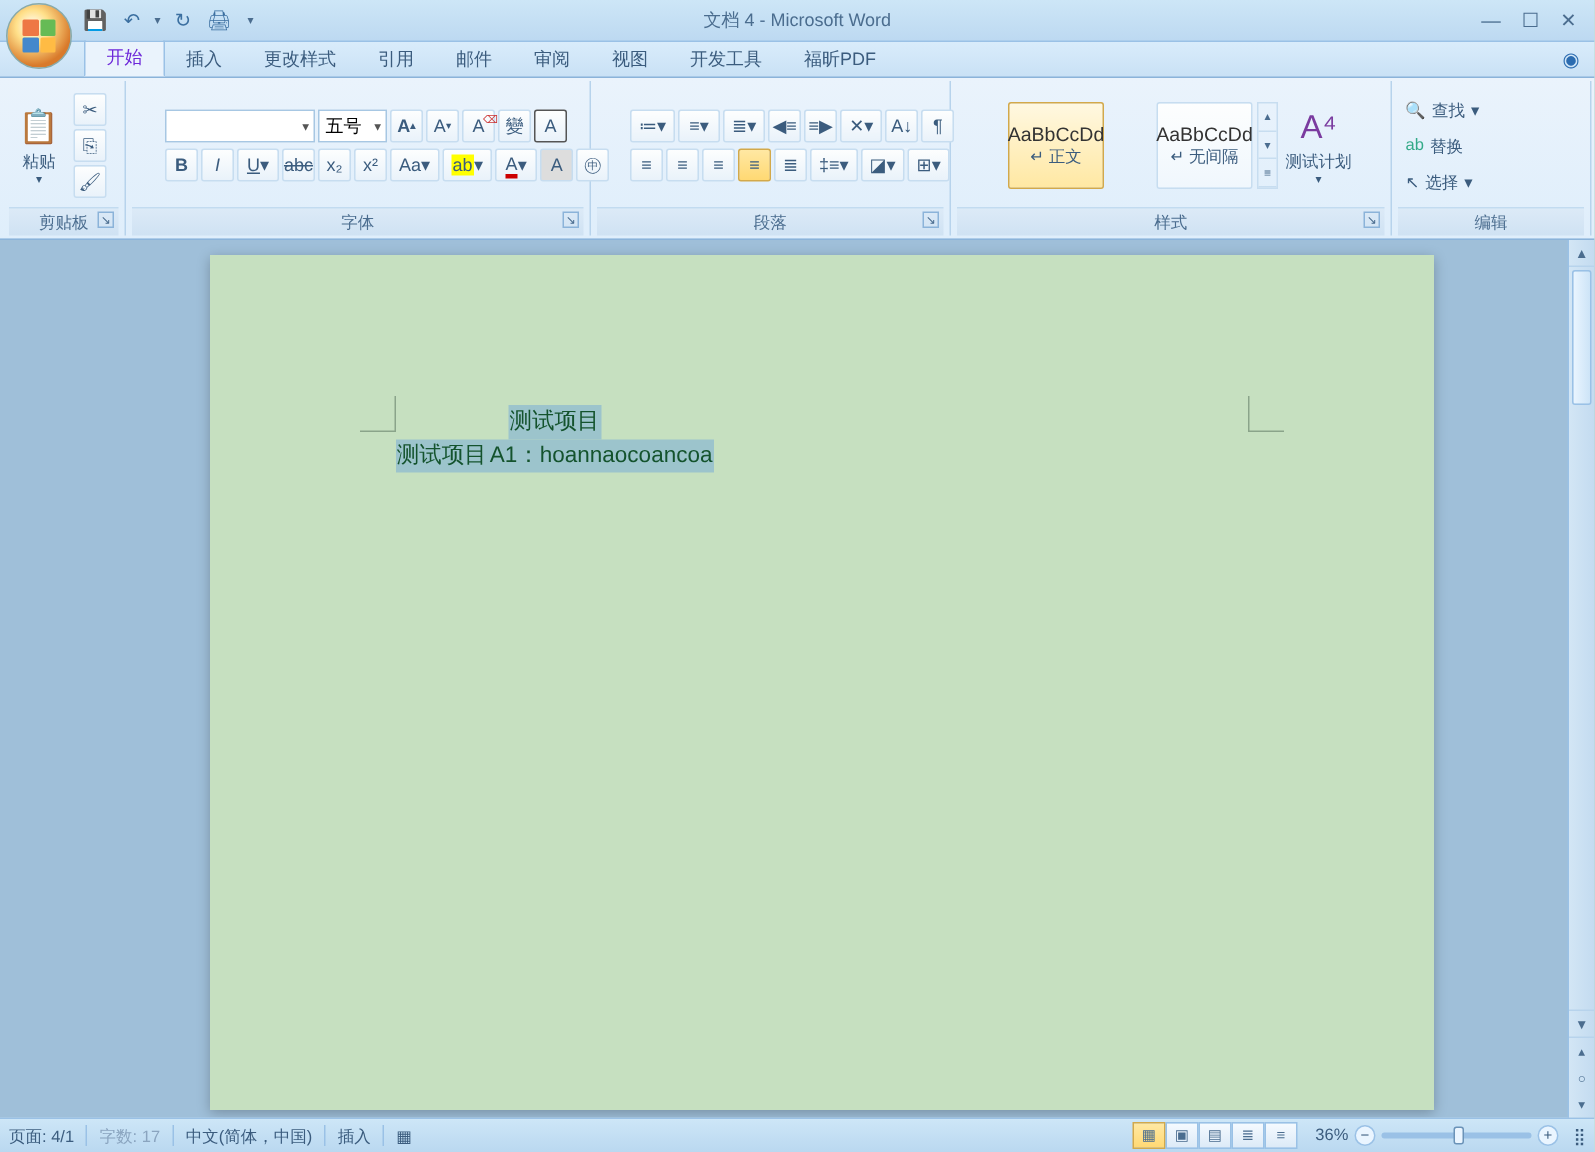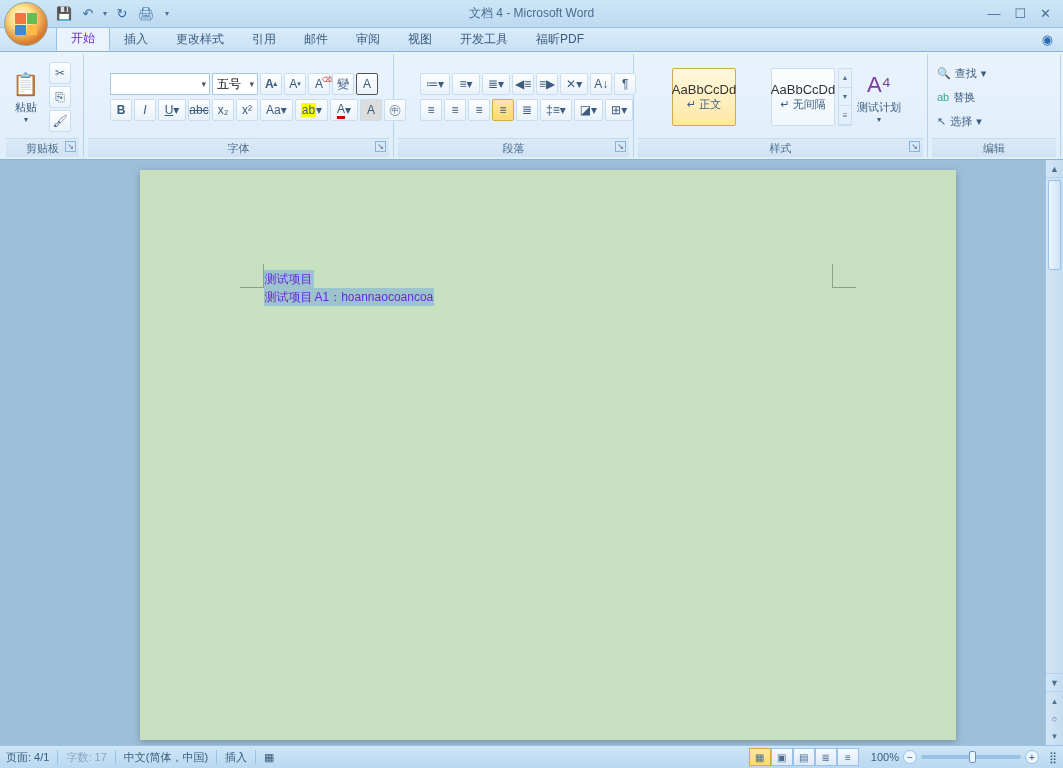--- a/index.html
+++ b/index.html
@@ -36,21 +36,21 @@
 .style-card.big .prev{font-size:18px;font-weight:bold;}
 .style-nav{width:14px;display:flex;flex-direction:column;border:1px solid #c7ddf0;}
 .style-nav div{flex:1;display:flex;align-items:center;justify-content:center;font-size:8px;color:#4b6d8f;border-bottom:1px solid #c7ddf0;}
 .edit-row{display:flex;align-items:center;gap:4px;font-size:11px;color:#3b5c7e;height:22px;padding:0 3px;}
 .doc-area{height:585px;background:#9fbfd9;display:flex;position:relative;}
 .doc-viewport{flex:1;overflow:hidden;display:flex;justify-content:center;padding-top:10px;}
 .page{width:816px;height:570px;background:#c6e0c0;box-shadow:0 2px 8px rgba(0,0,0,0.25);position:relative;margin-left:50px;}
 .margin-mark{position:absolute;width:24px;height:24px;border-color:#7a9a7a;}
 .mm-tl{top:94px;left:100px;border-bottom:1px solid #8aa48a;border-right:1px solid #8aa48a;}
 .mm-tr{top:94px;right:100px;border-bottom:1px solid #8aa48a;border-left:1px solid #8aa48a;}
-.text-block{position:absolute;top:100px;left:124px;font-size:12px;color:#6d28d9;line-height:1.5;}
+.text-block{position:absolute;top:100px;left:124px;font-size:15px;color:#14532d;line-height:1.5;text-align:center;}
 .hl{background:#9cc4cc;display:inline-block;padding:0 1px;}
 .vscroll{width:18px;background:linear-gradient(90deg,#d3e6f5,#c3dbf0);border-left:1px solid #9ac1e6;display:flex;flex-direction:column;}
 .vscroll .arr{height:18px;display:flex;align-items:center;justify-content:center;font-size:9px;color:#4b6d8f;border-bottom:1px solid #b7d3ec;}
 .vscroll .arr.bot{border-top:1px solid #b7d3ec;border-bottom:none;}
 .vscroll .track{flex:1;position:relative;}
 .vscroll .thumb{position:absolute;top:2px;left:2px;right:2px;height:90px;background:linear-gradient(90deg,#eaf5ff,#cde4f7);border:1px solid #9ac1e6;border-radius:2px;}
 .vscroll .nav3{height:54px;border-top:1px solid #b7d3ec;display:flex;flex-direction:column;}
 .vscroll .nav3 div{flex:1;display:flex;align-items:center;justify-content:center;font-size:9px;color:#4b6d8f;}
 .statusbar{height:23px;background:linear-gradient(#cde6f7,#bad8f0);display:flex;align-items:center;font-size:11px;color:#3b5c7e;border-top:1px solid #9ac1e6;padding:0 6px;gap:4px;}
 .statusbar .sep{width:1px;height:14px;background:#9ac1e6;margin:0 4px;}
@@ -260,21 +260,21 @@
   <span class="sep"></span>
   <span>▦</span>
   <div class="view-btns">
     <div class="vb active">▦</div>
     <div class="vb">▣</div>
     <div class="vb">▤</div>
     <div class="vb">≣</div>
     <div class="vb">≡</div>
   </div>
   <div class="zoom">
-    <span>100%</span>
+    <span>36%</span>
     <div class="pm">−</div>
     <div class="track">
         <div class="hd"></div>
       </div>
     <div class="pm">+</div>
   </div>
   <span style="margin-left:6px">⣿</span>
 </div>
 
 </body></html>

